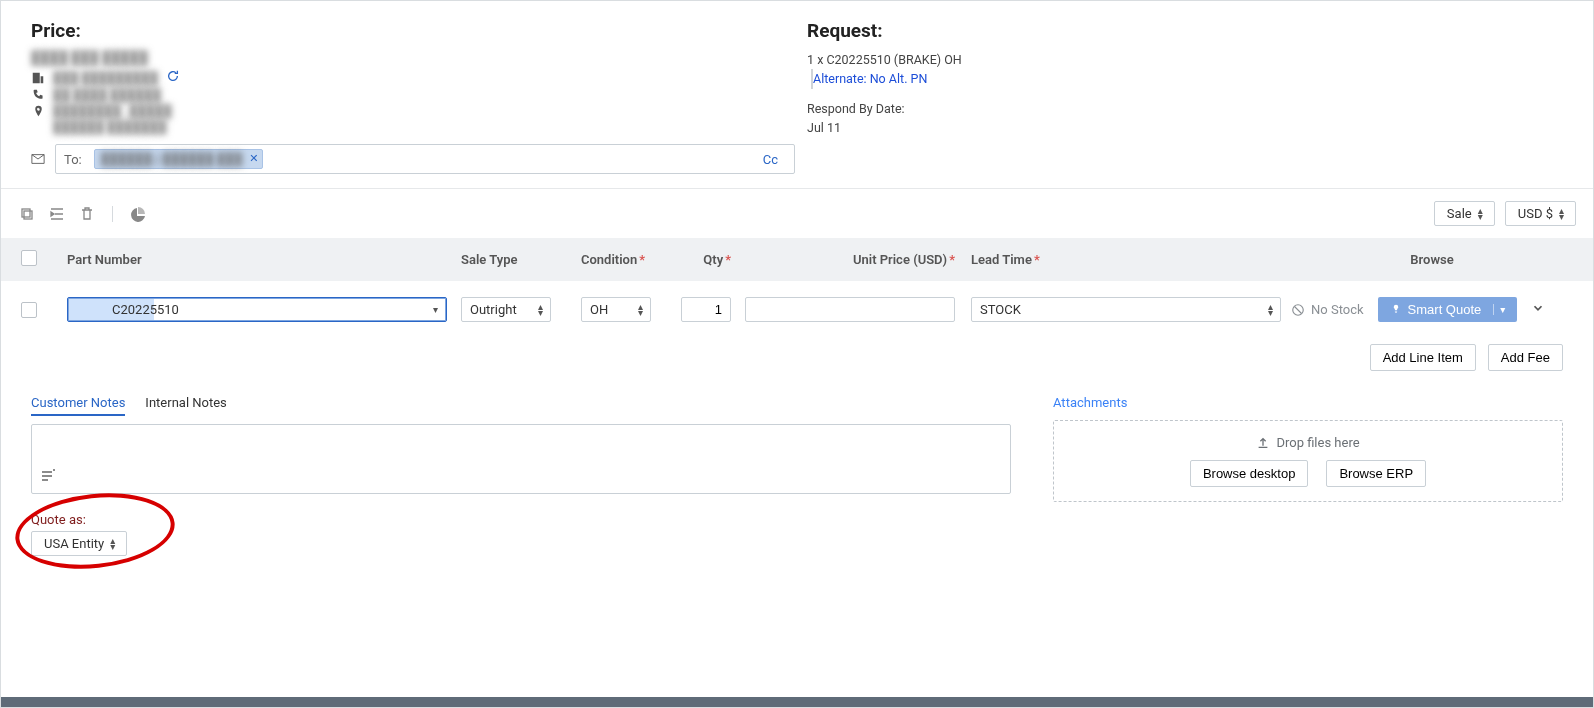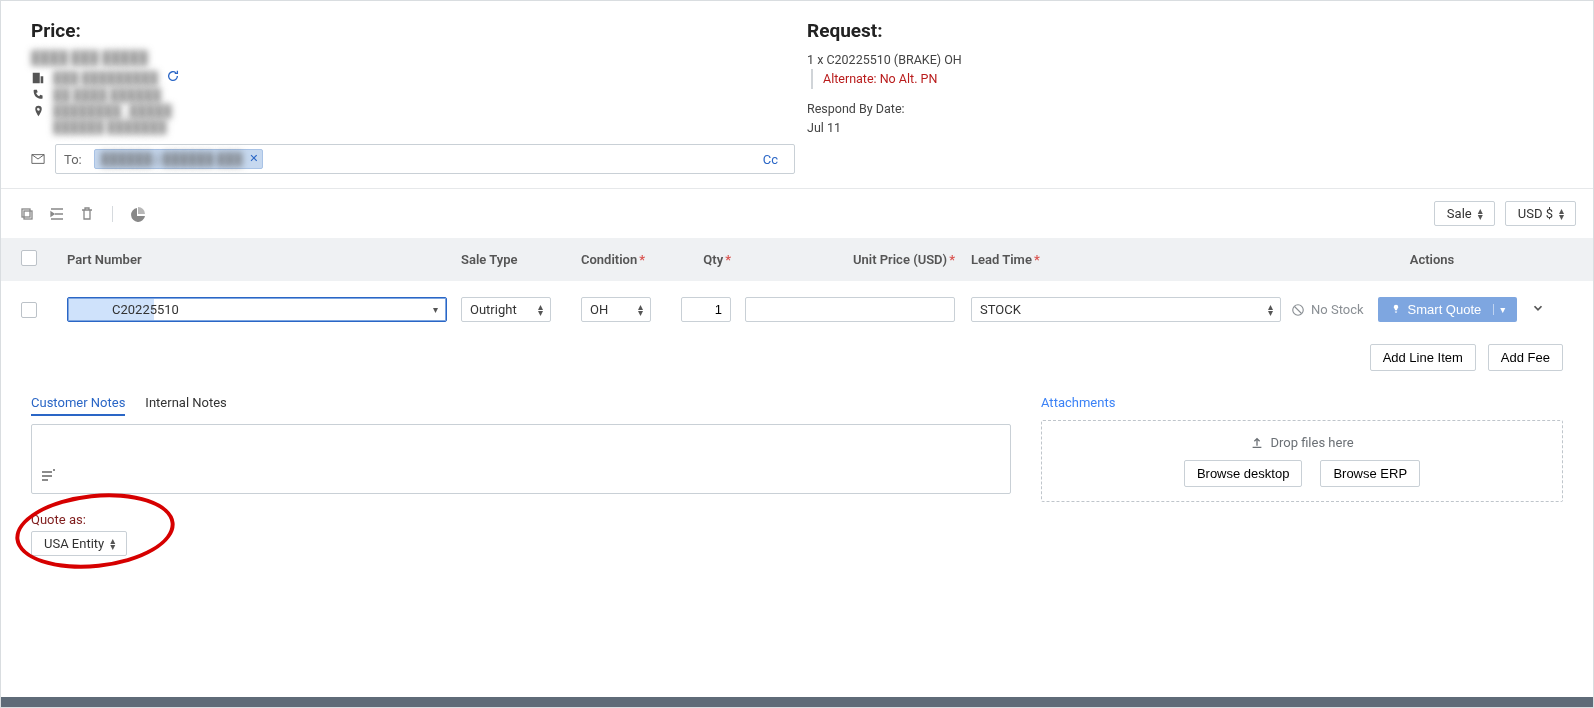--- a/index.html
+++ b/index.html
@@ -49,21 +49,21 @@
   .chip {
     background: #c6d8ef; border: 1px solid #a9c3e6;
     border-radius: 2px; padding: 2px 20px 2px 6px;
     position: relative; font-size: 12px;
   }
   .chip .chip-x { position: absolute; right: 4px; top: 2px; color: #2a66c6; font-size: 11px; cursor: pointer; }
   .cc-link { margin-left: auto; margin-right: 8px; color: #2a66c6; cursor: pointer; }
 
   .req-body { font-size: 12.5px; color: #444; line-height: 1.55; }
   .req-body .label { margin-top: 10px; }
-  .alt-line { border-left: 2px solid #d0d4d8; padding-left: 10px; margin-left: 4px; color:#b91c1c; }
+  .alt-line { border-left: 2px solid #d0d4d8; margin-left: 4px; color:#1d4ed8; }
 
   
   .toolbar {
     display: flex; align-items: center;
     padding: 12px 17px;
   }
   .toolbar .left-icons { display: flex; gap: 12px; align-items: center; color: #888; }
   .tb-icon { width: 18px; height: 18px; display:inline-flex; align-items:center; justify-content:center; cursor:pointer; }
   .tb-div { width:1px; height:16px; background:#d6dade; margin: 0 4px; }
   .toolbar .spacer { flex:1; }
@@ -135,21 +135,21 @@
   .chev-expand{color:#555; cursor:pointer;}
 
   
   .add-row { display:flex; justify-content:flex-end; gap:12px; padding: 6px 30px 24px 30px;}
   .btn-outline {
     border:1px solid #c9d0d6; background:#fff; border-radius:2px;
     padding:5px 12px; font-size:13px; cursor:pointer;
   }
 
   
-  .lower { display:flex; padding: 0 30px 20px 30px; gap: 30px; align-items:flex-start;}
+  .lower { display:flex; padding: 0 30px 20px 30px; gap: 42px; align-items:flex-start;}
   .notes-col { flex: 0 0 980px; }
   .attach-col { flex: 1; }
 
   .tabs { display:flex; gap:20px; margin-bottom:8px; font-size:13px;}
   .tab { cursor:pointer; padding-bottom:4px; }
   .tab.active { color:#2a66c6; border-bottom:2px solid #2a66c6; }
   .tab.inactive{ color:#333; }
 
   .editor {
     border:1px solid #c9d0d6; border-radius:2px;
@@ -295,21 +295,21 @@
   </div>
 
   <div class="thead">
     <div class="th-check"><span class="checkbox"></span></div>
     <div class="th-part">Part Number</div>
     <div class="th-saletype">Sale Type</div>
     <div class="th-cond"><span>Condition</span><span class="req-star">*</span></div>
     <div class="th-qty"><span>Qty</span><span class="req-star">*</span></div>
     <div class="th-price"><span>Unit Price (USD)</span><span class="req-star">*</span></div>
     <div class="th-lead"><span>Lead Time</span><span class="req-star">*</span></div>
-    <div class="th-actions">Actions</div>
+    <div class="th-actions">Browse</div>
   </div>
 
   <div class="row">
     <div class="cell c-check">
         <span class="checkbox"></span>
       </div>
     <div class="cell c-part">
       <div class="select input focus sel-hl" style="width:380px;">
         <span>C20225510</span>
         <span class="arrow">▾</span>

